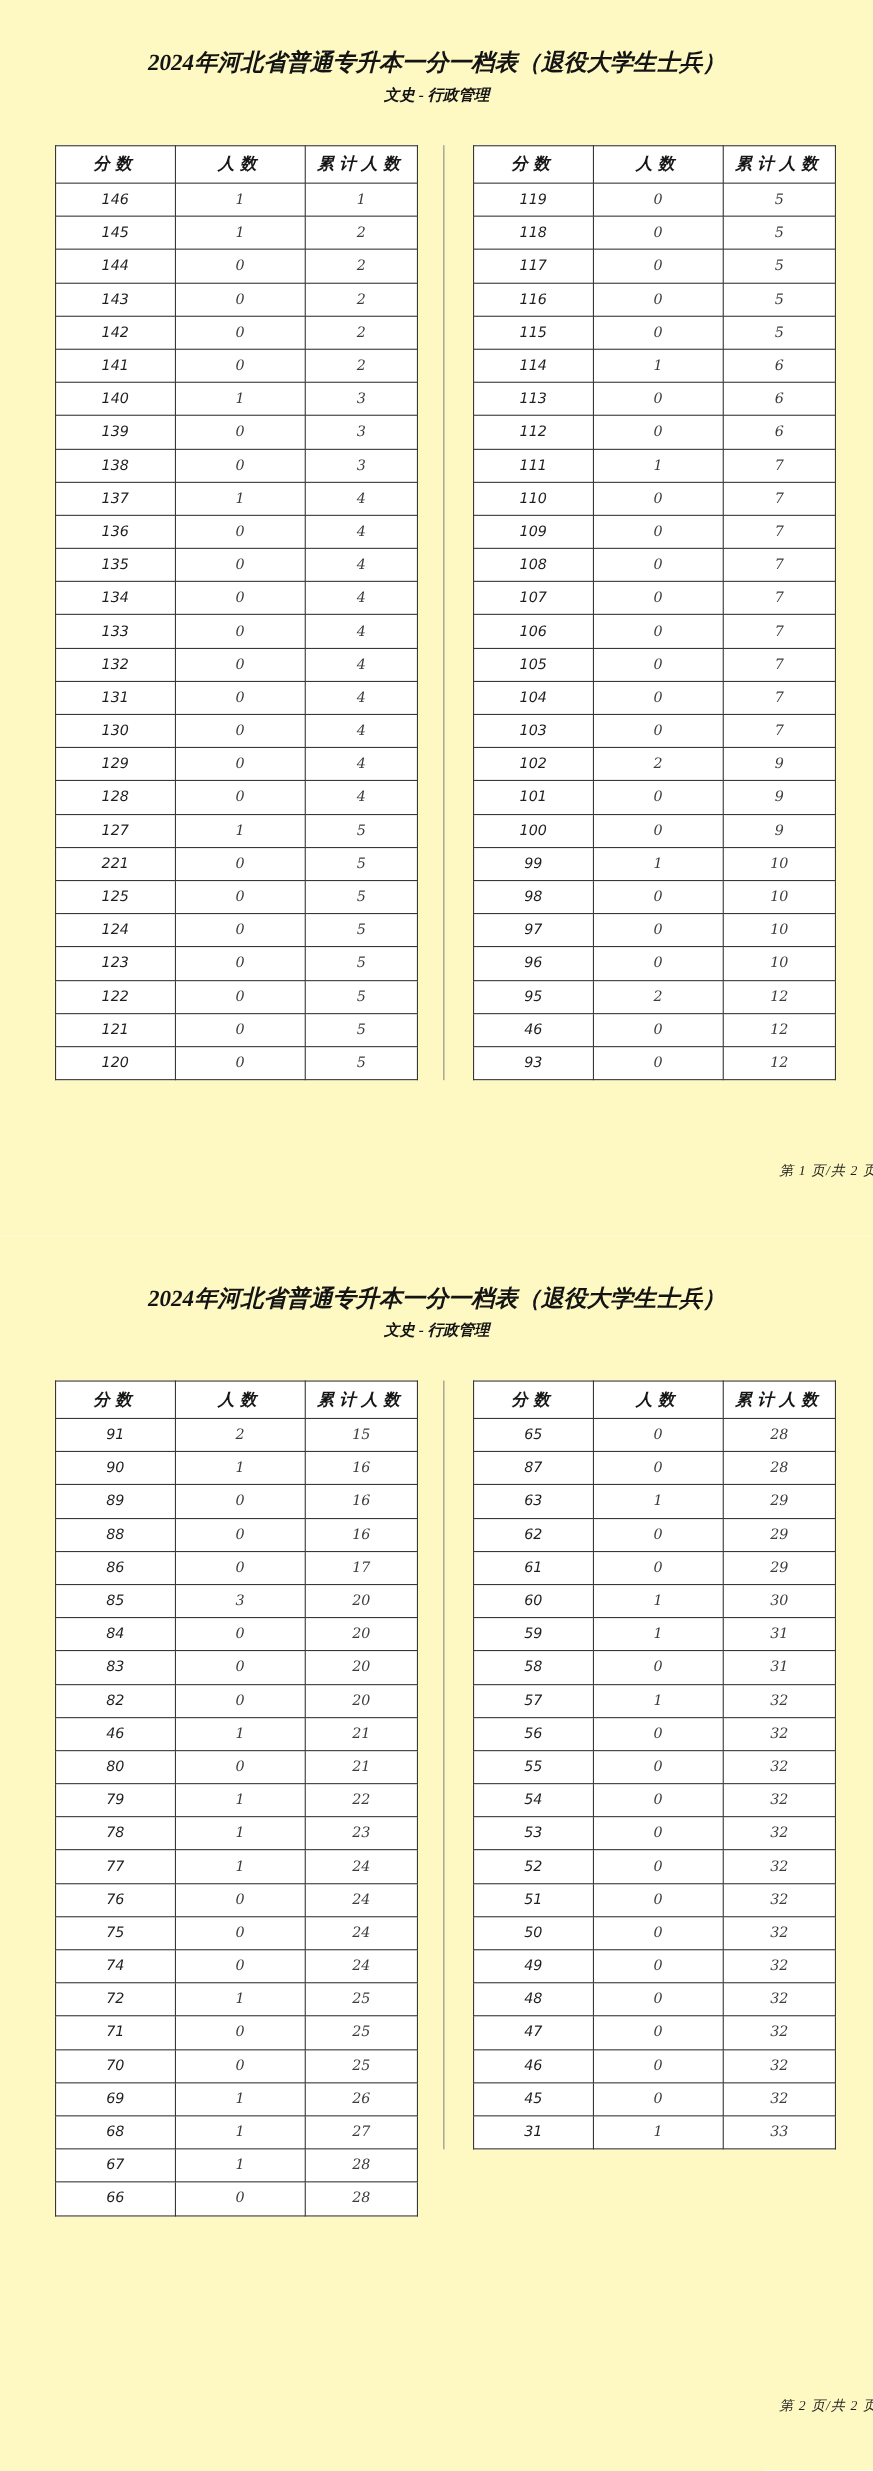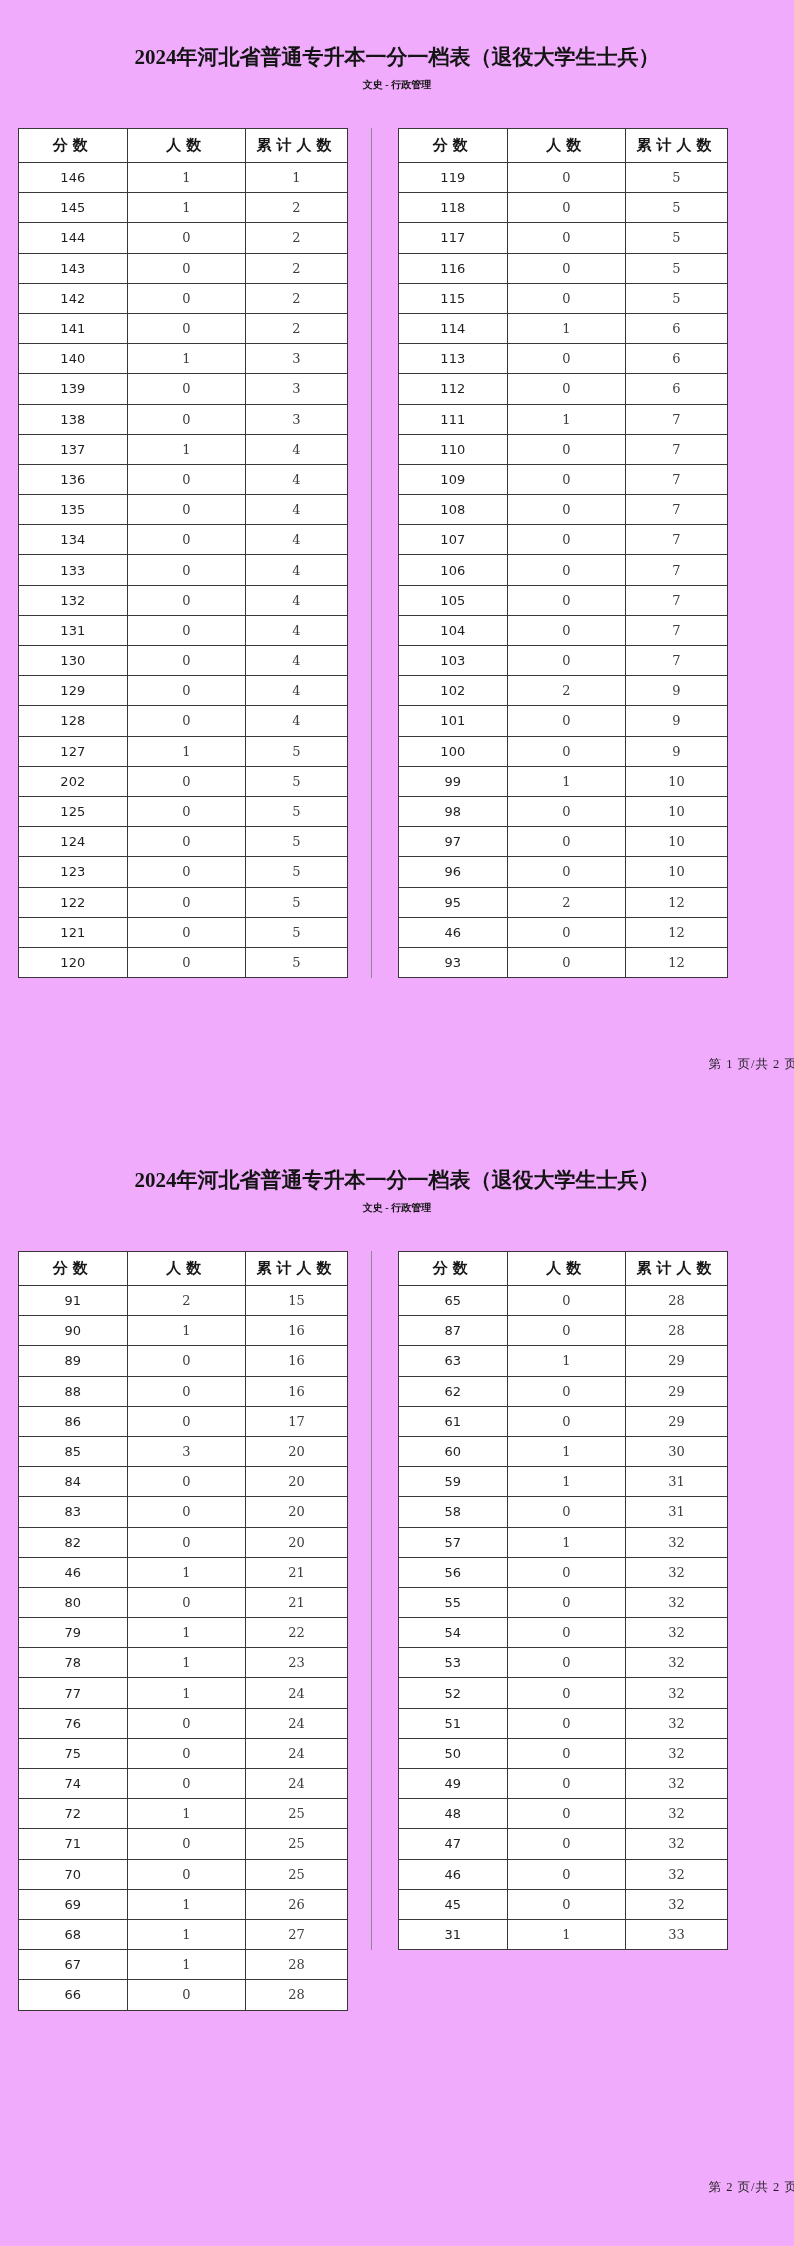--- a/index.html
+++ b/index.html
@@ -7,41 +7,42 @@
     width: 794px;
     font-family: "Liberation Serif", "DejaVu Serif", serif;
     color: #1a1a1a;
   }
   .page {
     position: relative;
     width: 794px;
     height: 1123px;
     box-sizing: border-box;
     overflow: hidden;
-    background: #f0abfc;
+    background: #fef9c3;
+    font-style: italic;
   }
   .doc-title {
     padding-top: 43px;
     text-align: center;
     font-size: 21px;
     font-weight: bold;
     color: #141414;
   }
   .doc-subtitle {
     margin-top: 7px;
     text-align: center;
-    font-size: 10px;
+    font-size: 14px;
     font-weight: bold;
     color: #141414;
   }
   .tables {
     display: flex;
     align-items: flex-start;
     margin-top: 36px;
-    padding-left: 18px;
+    padding-left: 50px;
   }
   table.score-table {
     border-collapse: collapse;
     width: 330px;
     table-layout: fixed;
     background: #ffffff;
   }
   table.score-table col.c-score { width: 33%; }
   table.score-table col.c-count { width: 36%; }
   table.score-table col.c-cum   { width: 31%; }
@@ -205,21 +206,21 @@
             <td class="score-cell">128</td>
             <td class="count-cell">0</td>
             <td class="cumulative-cell">4</td>
           </tr>
           <tr>
             <td class="score-cell">127</td>
             <td class="count-cell">1</td>
             <td class="cumulative-cell">5</td>
           </tr>
           <tr>
-            <td class="score-cell">202</td>
+            <td class="score-cell">221</td>
             <td class="count-cell">0</td>
             <td class="cumulative-cell">5</td>
           </tr>
           <tr>
             <td class="score-cell">125</td>
             <td class="count-cell">0</td>
             <td class="cumulative-cell">5</td>
           </tr>
           <tr>
             <td class="score-cell">124</td>

